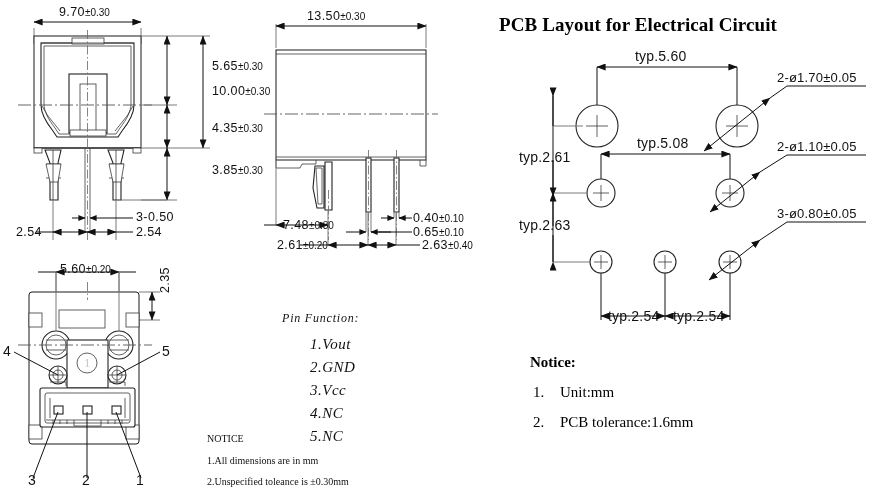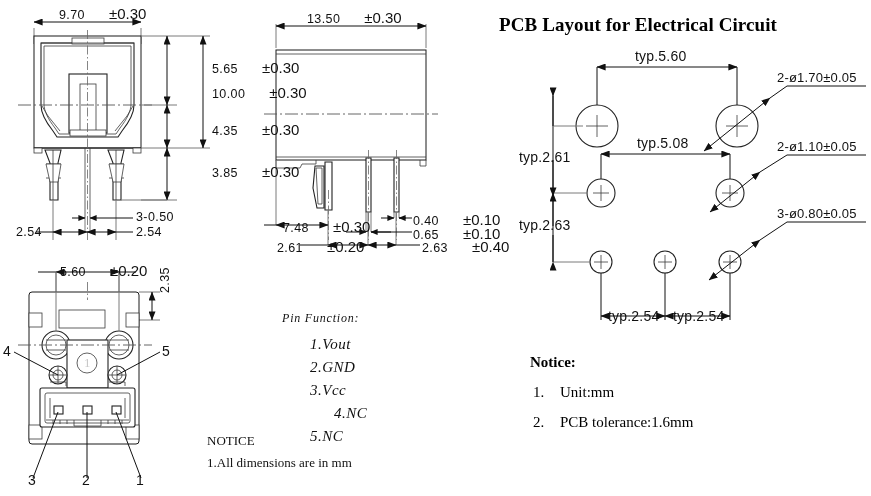--- a/index.html
+++ b/index.html
@@ -41,23 +41,22 @@
     color: #111;
     white-space: nowrap;
     font-family: "Liberation Sans", sans-serif;
     line-height: 1;
   }
   .tx-dim {
     font-size: 12.5px;
     letter-spacing: 0.4px;
   }
   .tx-dim .tol {
-    font-size: 15px;
+    font-size: 10px;
     letter-spacing: 0;
-    padding-left: 24px;
   }
   .tx-typ {
     font-size: 14px;
     letter-spacing: 0.2px;
   }
   .tx-lead {
     font-size: 13px;
     letter-spacing: 0.2px;
   }
   .tx-pin {
@@ -96,21 +95,21 @@
   }
   .tx-pf-item {
     font-family: "Liberation Serif", serif;
     font-style: italic;
     font-size: 15px;
     color: #111;
     letter-spacing: 0.5px;
   }
   .tx-not-l {
     font-family: "Liberation Serif", serif;
-    font-size: 13px;
+    font-size: 10px;
     color: #111;
   }
 </style>
 </head>
 <body>
 
 <div id="sheet">
 
   <svg class="drawing" viewBox="0 0 871 496">
     <defs>
@@ -427,25 +426,26 @@
   <div class="tx tx-pin" style="left:136px; top:473px;">1</div>
 
   <div class="tx" style="left:84px; top:356px; font-size:13px; color:#c9c9c9;
        font-family:'Liberation Serif',serif;">1</div>
 
   <div class="tx tx-pf" style="left:282px; top:312px;">Pin Function:</div>
 
   <div class="tx tx-pf-item" style="left:310px; top:337px;"><span>1.</span><span>Vout</span></div>
   <div class="tx tx-pf-item" style="left:310px; top:360px;"><span>2.</span><span>GND</span></div>
   <div class="tx tx-pf-item" style="left:310px; top:383px;"><span>3.</span><span>Vcc</span></div>
-  <div class="tx tx-pf-item" style="left:310px; top:406px;margin-left:24px;"><span>4.</span><span>NC</span></div>
+  <div class="tx tx-pf-item" style="left:310px; top:406px;"><span>4.</span><span>NC</span></div>
   <div class="tx tx-pf-item" style="left:310px; top:429px;"><span>5.</span><span>NC</span></div>
 
   <div class="tx tx-not-l" style="left:207px; top:434px;">NOTICE</div>
   <div class="tx tx-not-l" style="left:207px; top:456px;">1.All dimensions are in mm</div>
+  <div class="tx tx-not-l" style="left:207px; top:477px;">2.Unspecified toleance is ±0.30mm</div>
 
   <div class="tx tx-title" style="left:499px; top:15px;">PCB Layout for Electrical Circuit</div>
 
   <div class="tx tx-typ" style="left:635px; top:49px;">typ.5.60</div>
 
   <div class="tx tx-typ" style="left:637px; top:136px;">typ.5.08</div>
 
   <div class="tx tx-typ" style="left:519px; top:150px;">typ.2.61</div>
 
   <div class="tx tx-typ" style="left:519px; top:218px;">typ.2.63</div>

